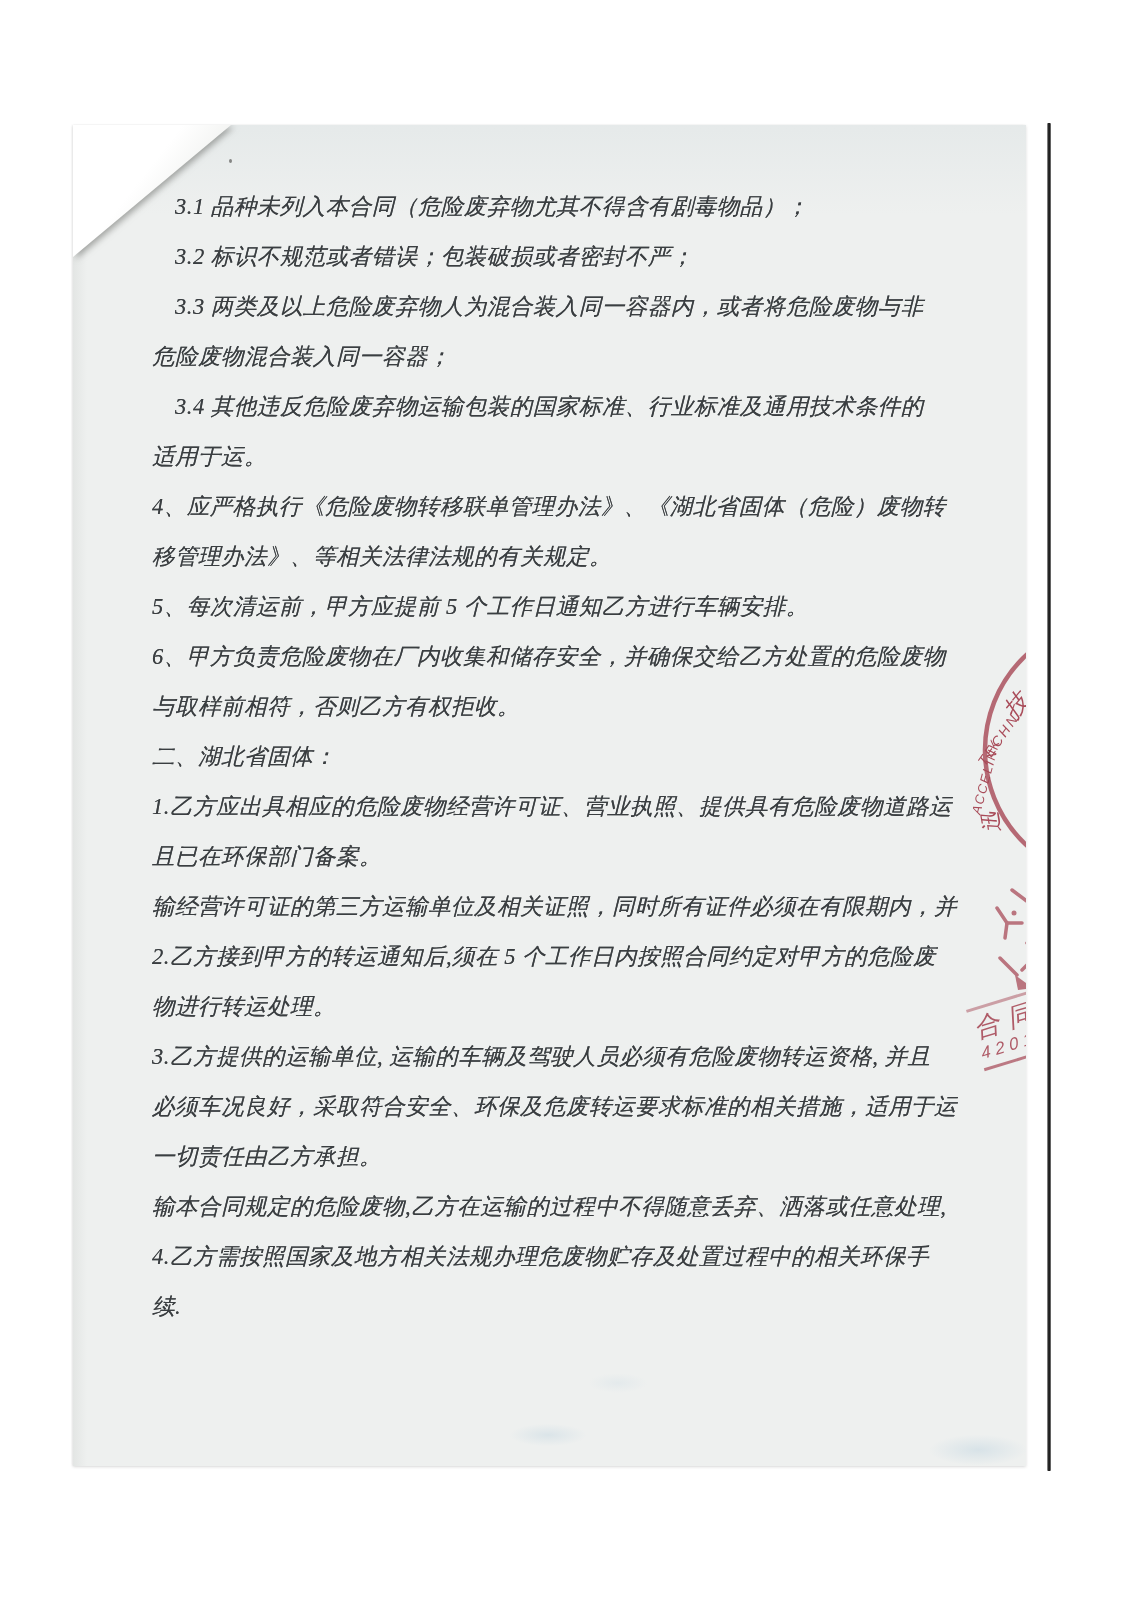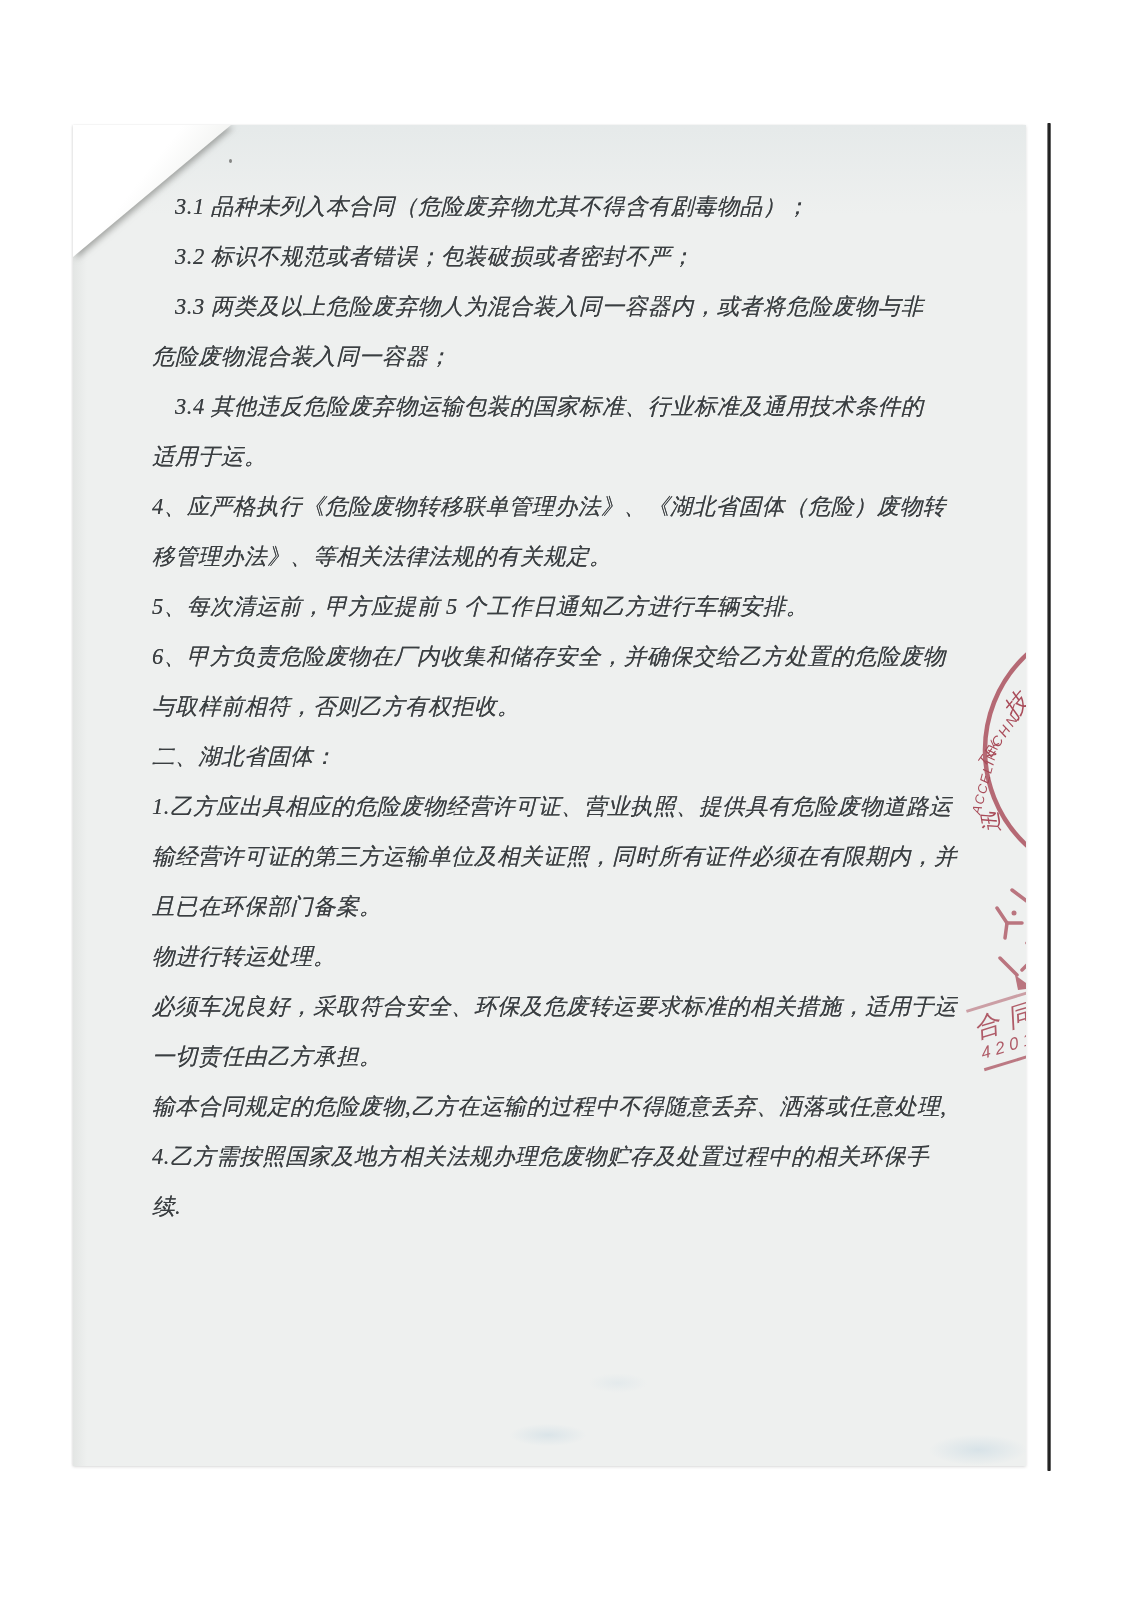--- a/index.html
+++ b/index.html
@@ -116,23 +116,25 @@
       <div class="ln">危险废物混合装入同一容器；</div>
       <div class="ln ind">3.4 其他违反危险废弃物运输包装的国家标准、行业标准及通用技术条件的</div>
       <div class="ln">适用于运。</div>
       <div class="ln">4、应严格执行《危险废物转移联单管理办法》、《湖北省固体（危险）废物转</div>
       <div class="ln">移管理办法》、等相关法律法规的有关规定。</div>
       <div class="ln">5、每次清运前，甲方应提前 5 个工作日通知乙方进行车辆安排。</div>
       <div class="ln">6、甲方负责危险废物在厂内收集和储存安全，并确保交给乙方处置的危险废物</div>
       <div class="ln">与取样前相符，否则乙方有权拒收。</div>
       <div class="ln">二、湖北省固体：</div>
       <div class="ln">1.乙方应出具相应的危险废物经营许可证、营业执照、提供具有危险废物道路运</div>
+      <div class="ln">且已在环保部门备案。</div>
       <div class="ln">输经营许可证的第三方运输单位及相关证照，同时所有证件必须在有限期内，并</div>
-      <div class="ln">且已在环保部门备案。</div>
+      <div class="ln">2.乙方接到甲方的转运通知后,须在 5 个工作日内按照合同约定对甲方的危险废</div>
       <div class="ln">物进行转运处理。</div>
+      <div class="ln">3.乙方提供的运输单位, 运输的车辆及驾驶人员必须有危险废物转运资格, 并且</div>
       <div class="ln">必须车况良好，采取符合安全、环保及危废转运要求标准的相关措施，适用于运</div>
       <div class="ln">一切责任由乙方承担。</div>
       <div class="ln">输本合同规定的危险废物,乙方在运输的过程中不得随意丢弃、洒落或任意处理,</div>
       <div class="ln">4.乙方需按照国家及地方相关法规办理危废物贮存及处置过程中的相关环保手</div>
       <div class="ln">续.</div>
     </div>
 
     <svg class="seal-svg" viewBox="0 0 290 560">
       <g stroke="#b5505f" fill="none" opacity="0.82">
         <circle cx="142" cy="155" r="130" stroke-width="4.5"></circle>

